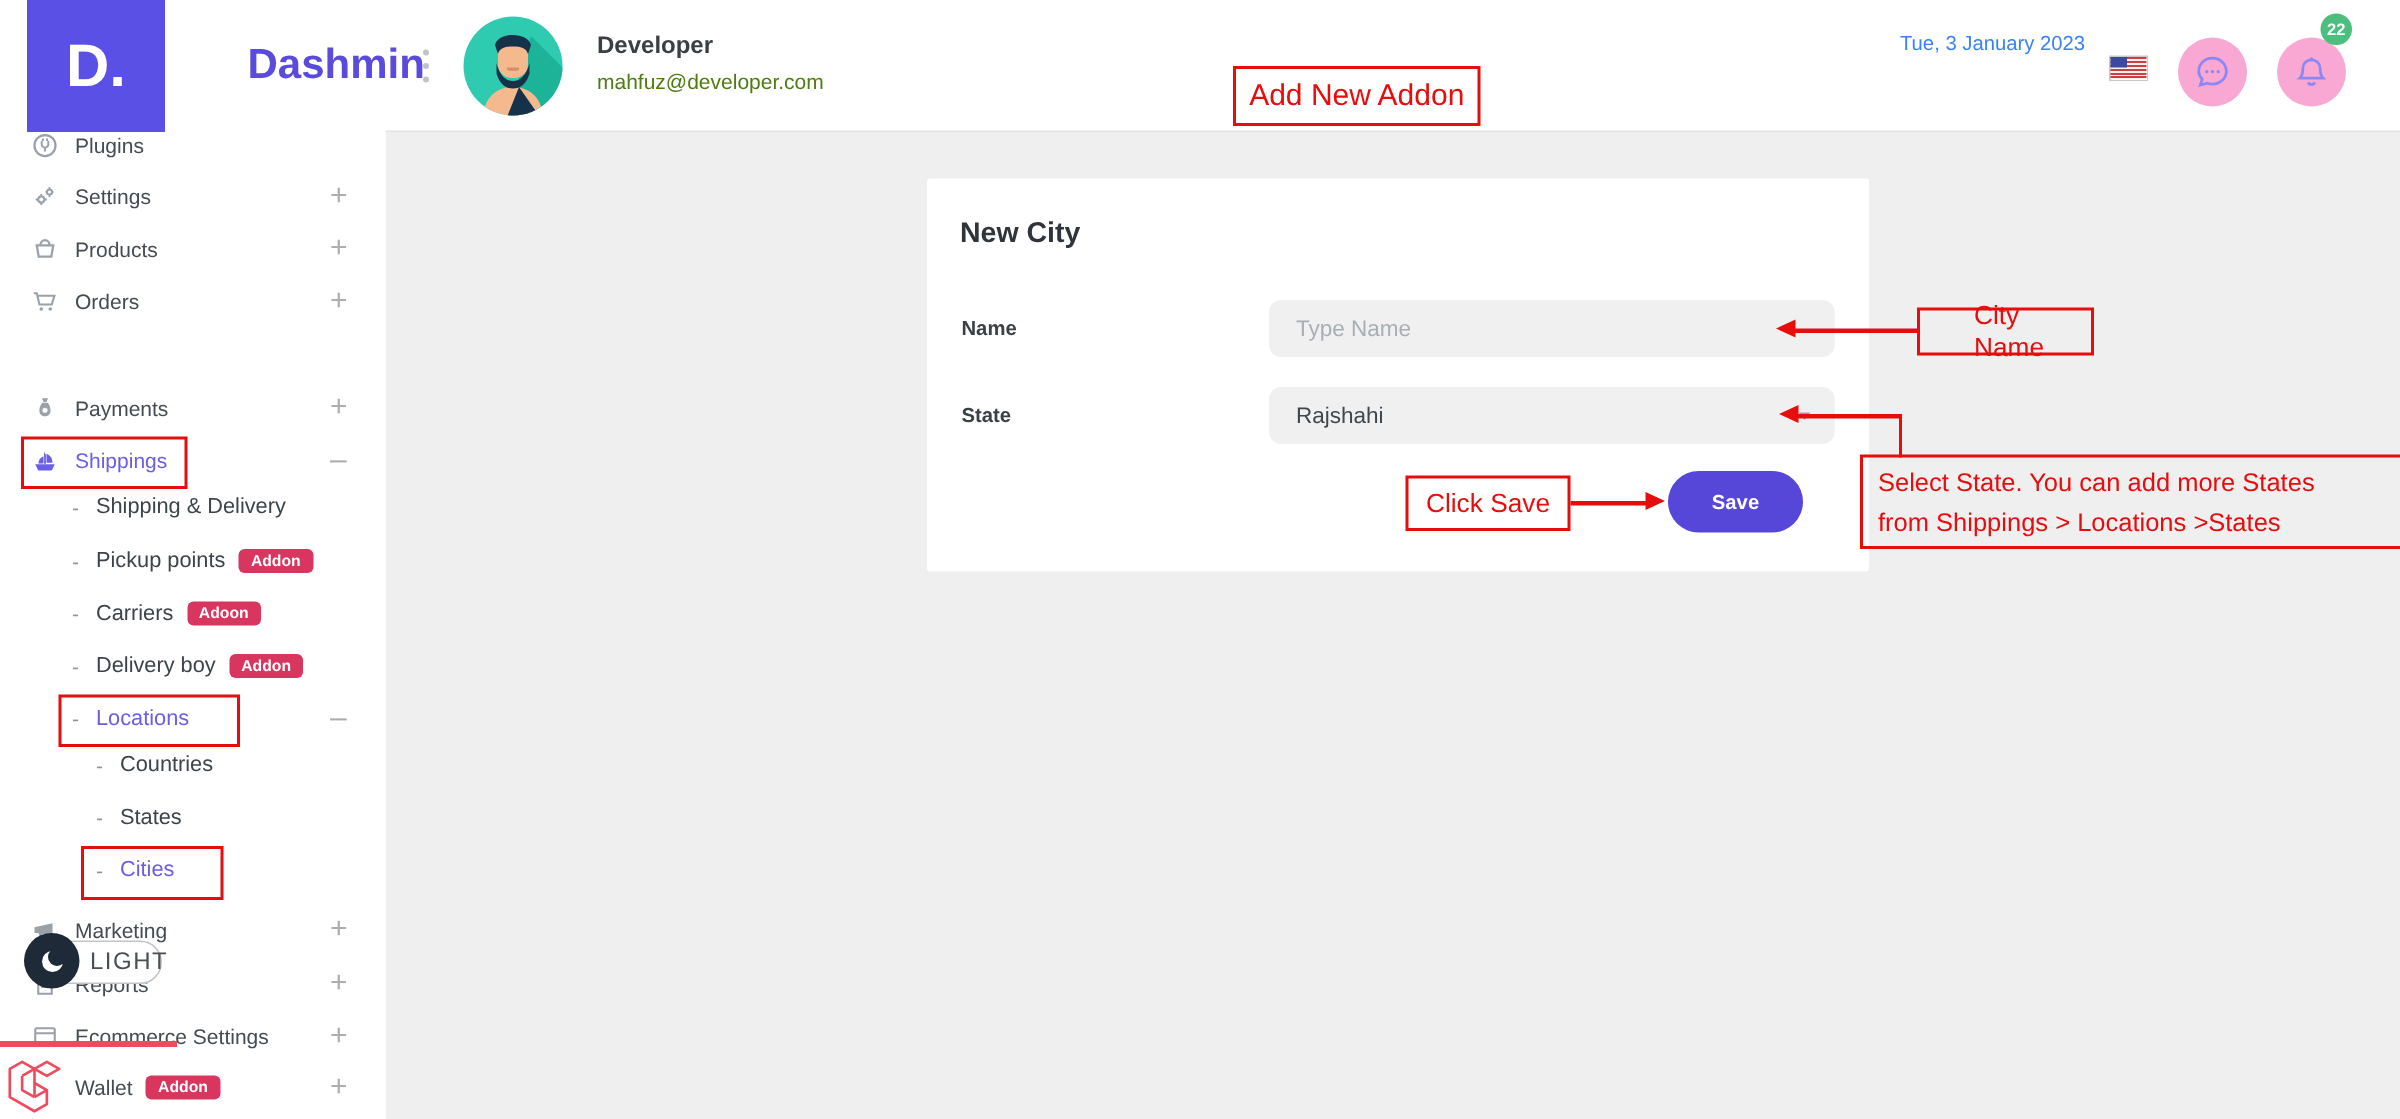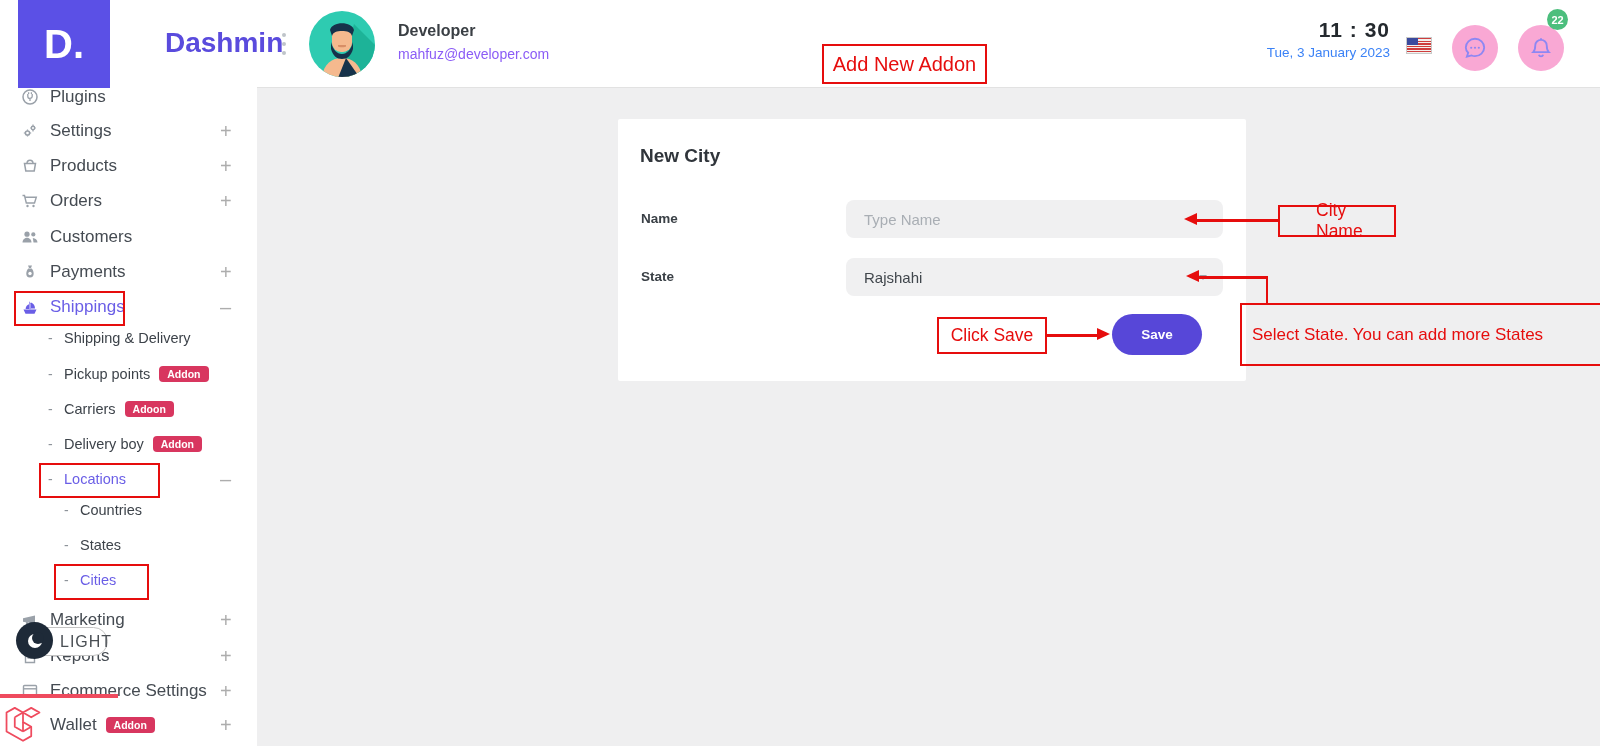--- a/index.html
+++ b/index.html
@@ -7,21 +7,21 @@
   
   .header{position:absolute;left:0;top:0;width:1600px;height:88px;background:#fff;z-index:10;}
   .logo{position:absolute;left:18px;top:0;width:92px;height:88px;background:#5b50e6;
     display:flex;align-items:center;justify-content:center;cursor:pointer;}
   .logo span{color:#fff;font-size:40px;font-weight:bold;}
   .brand{position:absolute;left:122px;top:27px;font-size:28px;font-weight:bold;color:#5a4bdd;margin-left:43px;}
   .kebab{position:absolute;left:282px;top:33px;display:flex;flex-direction:column;gap:5px;cursor:pointer;}
   .kebab i{width:4px;height:4px;border-radius:50%;background:#bfc4c9;}
   .avatar{position:absolute;left:308px;top:10px;width:68px;height:68px;cursor:pointer;}
   .uname{position:absolute;left:398px;top:22px;font-size:16px;font-weight:bold;color:#3a3f44;}
-  .uemail{position:absolute;left:398px;top:46px;font-size:14px;color:#8b5cf6;}
+  .uemail{position:absolute;left:398px;top:46px;font-size:14px;color:#4d7c0f;}
   .clock{position:absolute;left:1190px;top:18px;width:200px;text-align:right;}
   .time{font-size:21px;font-weight:bold;color:#24292e;letter-spacing:1px;}
   .date{font-size:13.5px;color:#3b82f6;margin-top:3px;}
   .flag{position:absolute;left:1407px;top:38px;width:24px;height:15px;cursor:pointer;
     background:repeating-linear-gradient(180deg,#cf3d3d 0 1.3px,#f4f1ee 1.3px 2.6px);
     box-shadow:0 0 0 1px #c9c9c9;}
   .flag:after{content:"";position:absolute;left:0;top:0;width:11px;height:7px;background:#3b4a9e;}
   .circle-btn{position:absolute;top:25px;width:46px;height:46px;border-radius:50%;background:#f9a8d4;
     display:flex;align-items:center;justify-content:center;cursor:pointer;}
   .chat{left:1452px;} .bell{left:1518px;}
@@ -30,21 +30,21 @@
     display:flex;align-items:center;justify-content:center;}
   .hdr-divider{position:absolute;left:257px;top:87px;width:1343px;height:1px;background:#e2e2e2;z-index:11;}
   
   .sidebar{position:absolute;left:0;top:0;width:257px;height:746px;background:#fff;z-index:5;}
   .row{position:absolute;left:0;width:257px;height:30px;cursor:pointer;}
   .ico{position:absolute;left:21px;top:50%;transform:translateY(-50%);width:18px;height:18px;}
   .content{position:absolute;top:0;height:100%;display:flex;align-items:center;gap:9px;}
   .r1 .content{left:50px;} .r2 .content{left:64px;} .r3 .content{left:80px;}
   .dash{position:absolute;top:50%;transform:translateY(-50%);color:#8d939a;font-size:14px;}
   .r2 .dash{left:48px;} .r3 .dash{left:64px;}
-  .lbl{font-size:17px;color:#454b52;white-space:nowrap;}
+  .lbl{font-size:14px;color:#454b52;white-space:nowrap;}
   .r2 .lbl,.r3 .lbl{font-size:14.5px;color:#3d434a;}
   .active .lbl{color:#6a5ee6;}
   .exp{position:absolute;left:220px;top:50%;transform:translateY(-50%);
     font-size:20px;color:#adadad;font-weight:400;cursor:pointer;}
   .badge{background:#d8365f;color:#fff;font-size:10.5px;font-weight:bold;
     padding:3px 8px;border-radius:4px;line-height:1;}
   .redbox{position:absolute;border:2.5px solid #e60d0d;z-index:40;pointer-events:none;}
   
   .toggle{position:absolute;left:16px;top:621px;width:92px;height:41px;z-index:20;cursor:pointer;}
   .toggle .pill{position:absolute;left:6px;top:6px;width:84px;height:27px;border:1.5px solid #c4c4c4;
@@ -125,21 +125,20 @@
         <rect x="24" y="16" width="20" height="26" rx="9" fill="#f5b98e"></rect>
         <path d="M22 20c2-9 22-9 24 0l-2 6c-1-4-5-5-10-5s-9 1-10 5z" fill="#16324a"></path>
         <path d="M23 32c2 8 6 12 11 12s9-4 11-12v7c-2 7-6 10-11 10s-9-3-11-10z" fill="#16324a"></path>
         <path d="M30 35h8v1.5c0 1-8 1-8 0z" fill="#d88e66"></path>
       </g>
     </svg>
   </div>
   <div class="uname">Developer</div>
   <div class="uemail">mahfuz@developer.com</div>
   <div class="clock">
-    <div class="time">11 : 30</div>
     <div class="date">Tue, 3 January 2023</div>
   </div>
   <div class="flag"></div>
   <div class="circle-btn chat">
     <svg width="26" height="26" viewBox="0 0 24 24" fill="none" stroke="#8d87f3" stroke-width="1.7">
       <path d="M12 3.5c4.7 0 8.5 3.6 8.5 8s-3.8 8-8.5 8c-1.1 0-2.2-.2-3.1-.6L4.5 20l1.2-3.6c-1.4-1.4-2.2-3.1-2.2-4.9 0-4.4 3.8-8 8.5-8z"></path>
       <circle cx="8.5" cy="11.8" r="1" fill="#8d87f3" stroke="none"></circle>
         <circle cx="12" cy="11.8" r="1" fill="#8d87f3" stroke="none"></circle>
         <circle cx="15.5" cy="11.8" r="1" fill="#8d87f3" stroke="none"></circle>
     </svg>
@@ -195,31 +194,20 @@
           <path d="M1.5 3.5h2l1.8 7.5h8.2l1.8-5.8H4.2"></path>
           <circle cx="6.5" cy="14" r="1.2" fill="#9aa1a9" stroke="none"></circle>
           <circle cx="12.5" cy="14" r="1.2" fill="#9aa1a9" stroke="none"></circle>
         </svg></span>
     <span class="content">
         <span class="lbl">Orders</span>
       </span>
     <span class="exp">+</span>
   </div>
 
-  <div class="row r1" style="top:222px">
-    <span class="ico"><svg viewBox="0 0 18 18" width="18" height="18" fill="#9aa1a9">
-          <circle cx="6" cy="6.2" r="2.6"></circle>
-          <path d="M1.5 14.5c0-3.2 2.6-4.8 4.5-4.8s4.5 1.6 4.5 4.8z"></path>
-          <circle cx="12.3" cy="6.4" r="2.1"></circle>
-          <path d="M11.8 10c2.4.3 4.7 1.8 4.7 4.5h-4z"></path>
-        </svg></span>
-    <span class="content">
-        <span class="lbl">Customers</span>
-      </span>
-  </div>
 
   <div class="row r1" style="top:257px">
     <span class="ico"><svg viewBox="0 0 18 18" width="18" height="18" fill="#9aa1a9">
           <path d="M7 2.5h4l-1 2.5H8z"></path>
           <path d="M7.3 5.5h3.4c2.3 2 3.6 9-1.7 9s-4-7-1.7-9z"></path>
           <circle cx="9" cy="10.5" r="1.7" fill="#fff"></circle>
         </svg></span>
     <span class="content">
         <span class="lbl">Payments</span>
       </span>
@@ -366,18 +354,18 @@
 
 <div class="ann" style="left:1278px;top:205px;width:118px;height:32px;font-size:17.5px;padding-left:36px;">City Name</div>
 <div class="hline" style="left:1196px;top:219px;width:82px;"></div>
 <div class="arrow-l" style="left:1184px;top:213px;"></div>
 
 <div class="arrow-l" style="left:1186px;top:270px;"></div>
 <div class="hline" style="left:1198px;top:276px;width:70px;"></div>
 <div class="vline" style="left:1265.5px;top:276px;height:29px;"></div>
 <div class="ann" style="left:1240px;top:303px;width:363px;height:63px;font-size:17px;line-height:27px;padding:0 10px;justify-content:flex-start;">
   <span><span>Select State. You can add more States</span><br>
-  </span>
+  <span>from Shippings &gt; Locations &gt;States</span></span>
 </div>
 
 <div class="ann" style="left:937px;top:317px;width:110px;height:37px;font-size:17.5px;">Click Save</div>
 <div class="hline" style="left:1047px;top:334px;width:52px;"></div>
 <div class="arrow-r" style="left:1097px;top:328px;"></div>
 
 </body></html>

